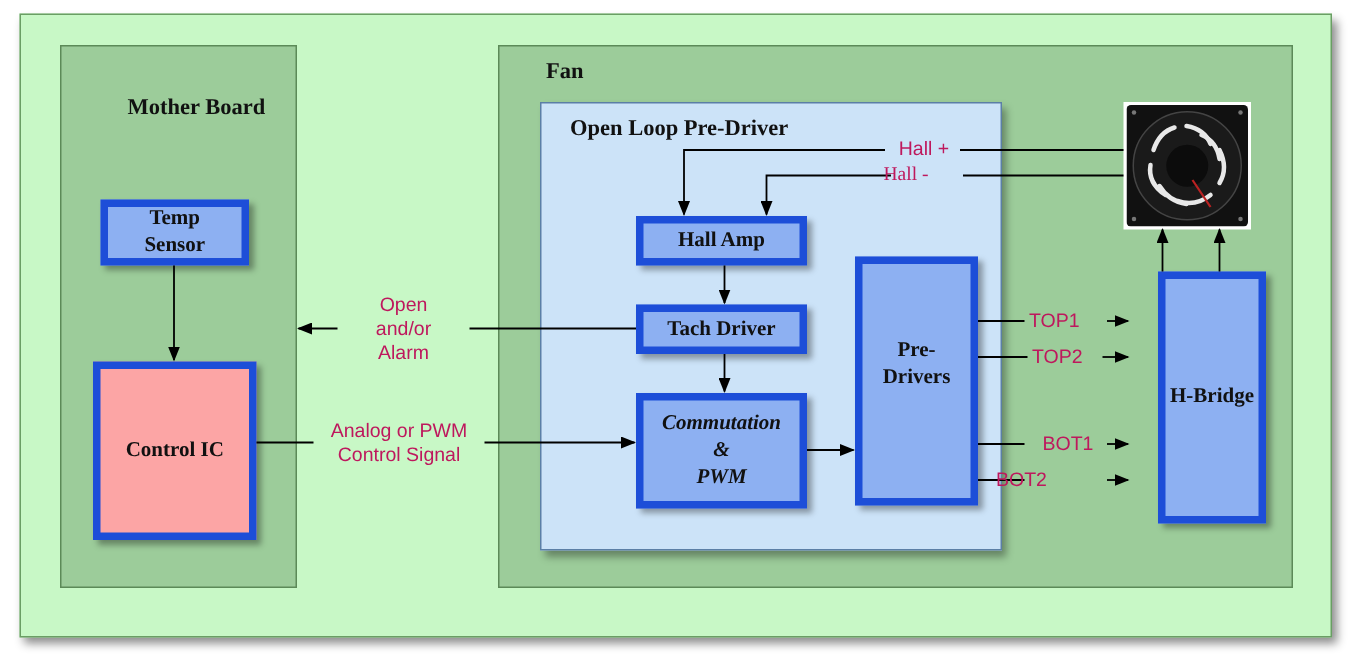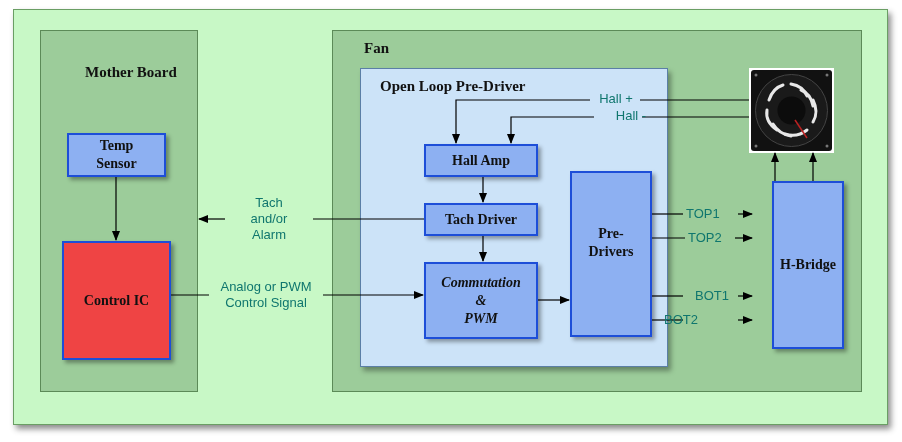--- a/index.html
+++ b/index.html
@@ -1,24 +1,24 @@
 <!DOCTYPE html>
 <html><head>
 <meta charset="utf-8">
 <style>
   html, body { margin:0; padding:0; background:#ffffff; }
   body { width:902px; height:442px; position:relative; overflow:hidden; font-family:"Liberation Sans", sans-serif; }
   .abs { position:absolute; box-sizing:border-box; }
   .outer { left:13px; top:9px; width:875px; height:416px; background:#c8f8c6; border:1px solid #6a9e64; box-shadow:3px 4px 6px rgba(0,0,0,0.45); }
   .panel { background:#9ccc9a; border:1px solid #5c8a58; }
   .predriver { background:#cce3f8; border:1px solid #5b7fa6; box-shadow:3px 4px 5px rgba(0,0,0,0.35); }
-  .blk { background:#8db0f2; border:2px solid #1d4ed8; box-shadow:3px 3px 4px rgba(0,0,0,0.35); display:flex; align-items:center; justify-content:center; text-align:center; font-family:"Liberation Serif", serif; font-weight:bold; font-size:14px; color:#111; line-height:18px; }
-  .lightblk { background:#ef4444; }
+  .blk { background:#8db0f2; border:5px solid #1d4ed8; box-shadow:3px 3px 4px rgba(0,0,0,0.35); display:flex; align-items:center; justify-content:center; text-align:center; font-family:"Liberation Serif", serif; font-weight:bold; font-size:14px; color:#111; line-height:18px; }
+  .lightblk { background:#fca5a5; }
   .title { font-family:"Liberation Serif", serif; font-weight:bold; font-size:15px; color:#111; white-space:nowrap; }
-  .lbl { font-family:"Liberation Sans", sans-serif; font-size:13px; color:#0f766e; text-align:center; line-height:16px; white-space:nowrap; }
+  .lbl { font-family:"Liberation Sans", sans-serif; font-size:13px; color:#be185d; text-align:center; line-height:16px; white-space:nowrap; }
   svg.wires { position:absolute; left:0; top:0; }
   .fan { left:749px; top:68px; width:85px; height:85px; background:#fff; padding:2px; }
 </style>
 </head>
 <body>
 
 <div class="abs outer"></div>
 
 <div class="abs panel" style="left:40px;top:30px;width:158px;height:362px;"></div>
 <div class="abs title" style="left:57px;top:64px;margin-left:28px;">Mother Board</div>
@@ -112,28 +112,28 @@
     <line x1="738" y1="296" x2="752" y2="296" marker-end="url(#ah)"></line>
     <line x1="652" y1="320" x2="683" y2="320"></line>
     <line x1="738" y1="320" x2="752" y2="320" marker-end="url(#ah)"></line>
 
     <line x1="775" y1="181" x2="775" y2="153" marker-end="url(#ah)"></line>
     <line x1="813" y1="181" x2="813" y2="153" marker-end="url(#ah)"></line>
   </g>
 </svg>
 
 <div class="abs lbl" style="left:229px;top:195px;width:80px;">
-  <span>Tach</span><br>
+  <span>Open</span><br>
   <span>and/or</span><br>
   <span>Alarm</span>
 </div>
 <div class="abs lbl" style="left:206px;top:279px;width:120px;">
   <span>Analog or PWM</span><br>
   <span>Control Signal</span>
 </div>
 
 <div class="abs lbl" style="left:592px;top:91px;width:48px;">Hall +</div>
-<div class="abs lbl" style="left:609px;top:108px;width:44px;">Hall -</div>
+<div class="abs lbl" style="left:582px;top:108px;width:44px;font-family:Liberation Serif, serif;">Hall -</div>
 
 <div class="abs lbl" style="left:686px;top:206px;width:48px;text-align:left;">TOP1</div>
 <div class="abs lbl" style="left:688px;top:230px;width:48px;text-align:left;">TOP2</div>
 <div class="abs lbl" style="left:688px;top:288px;width:48px;text-align:center;">BOT1</div>
 <div class="abs lbl" style="left:664px;top:312px;width:48px;text-align:left;">BOT2</div>
 
 </body></html>

